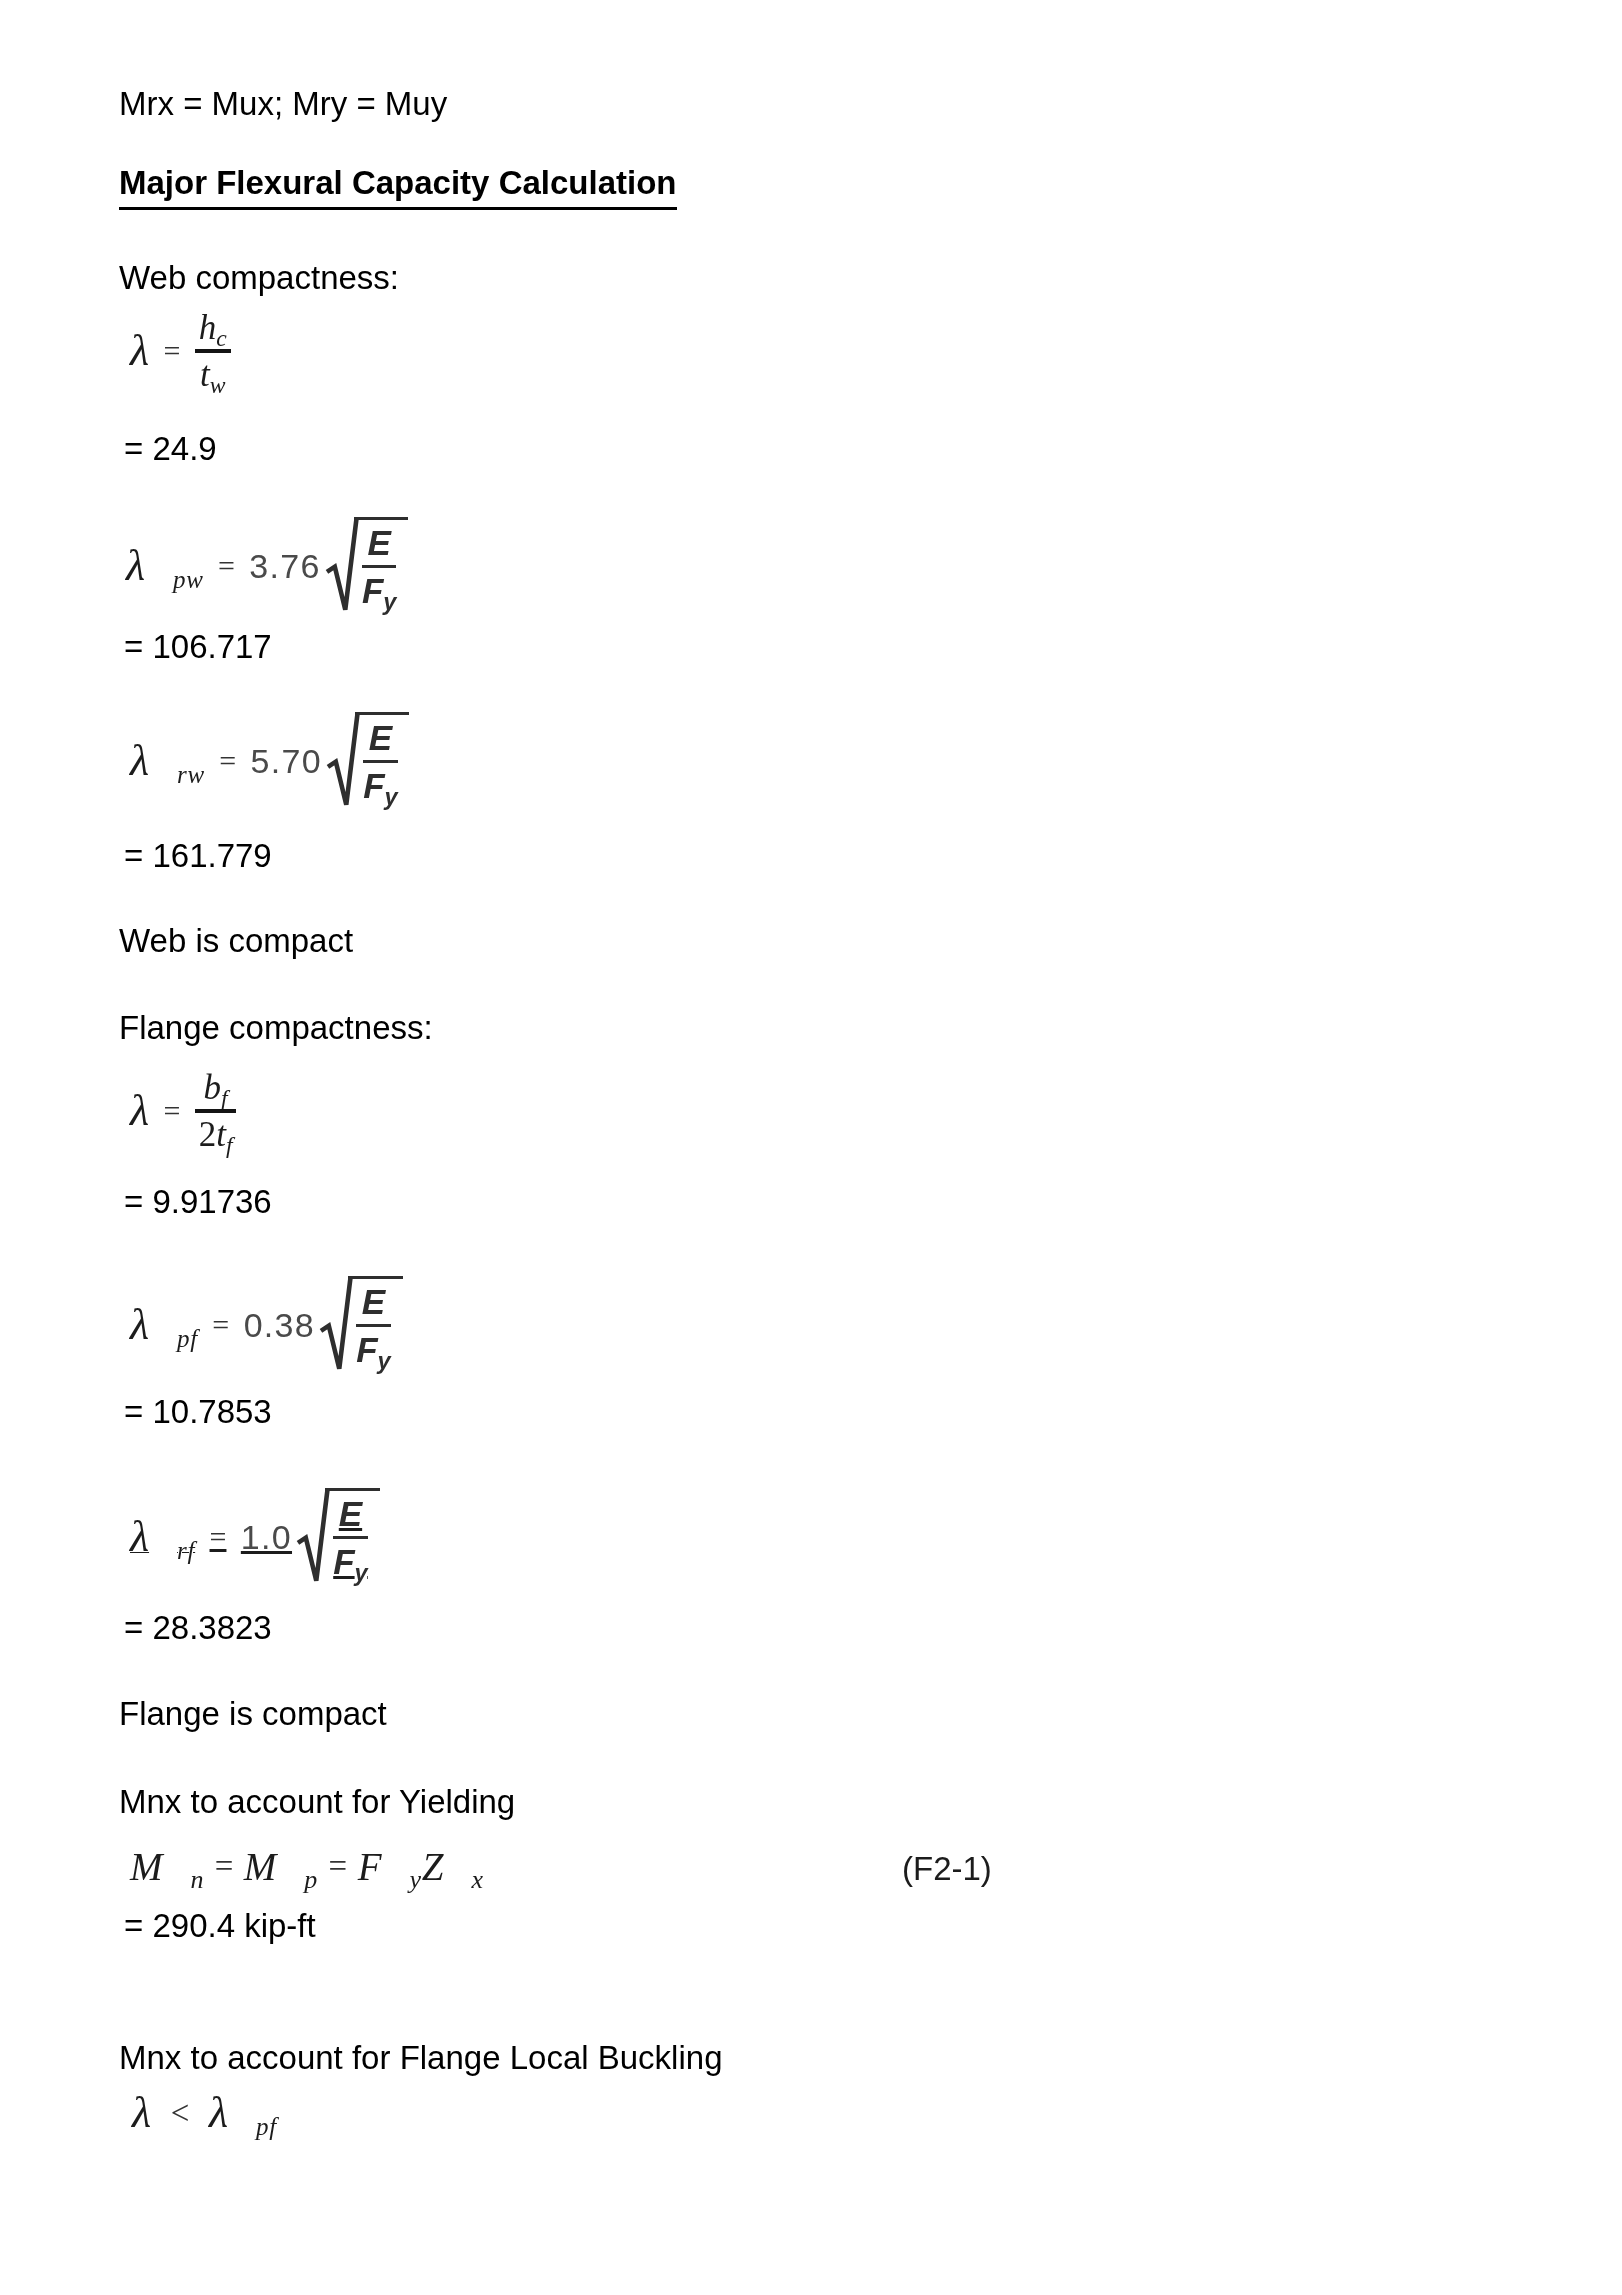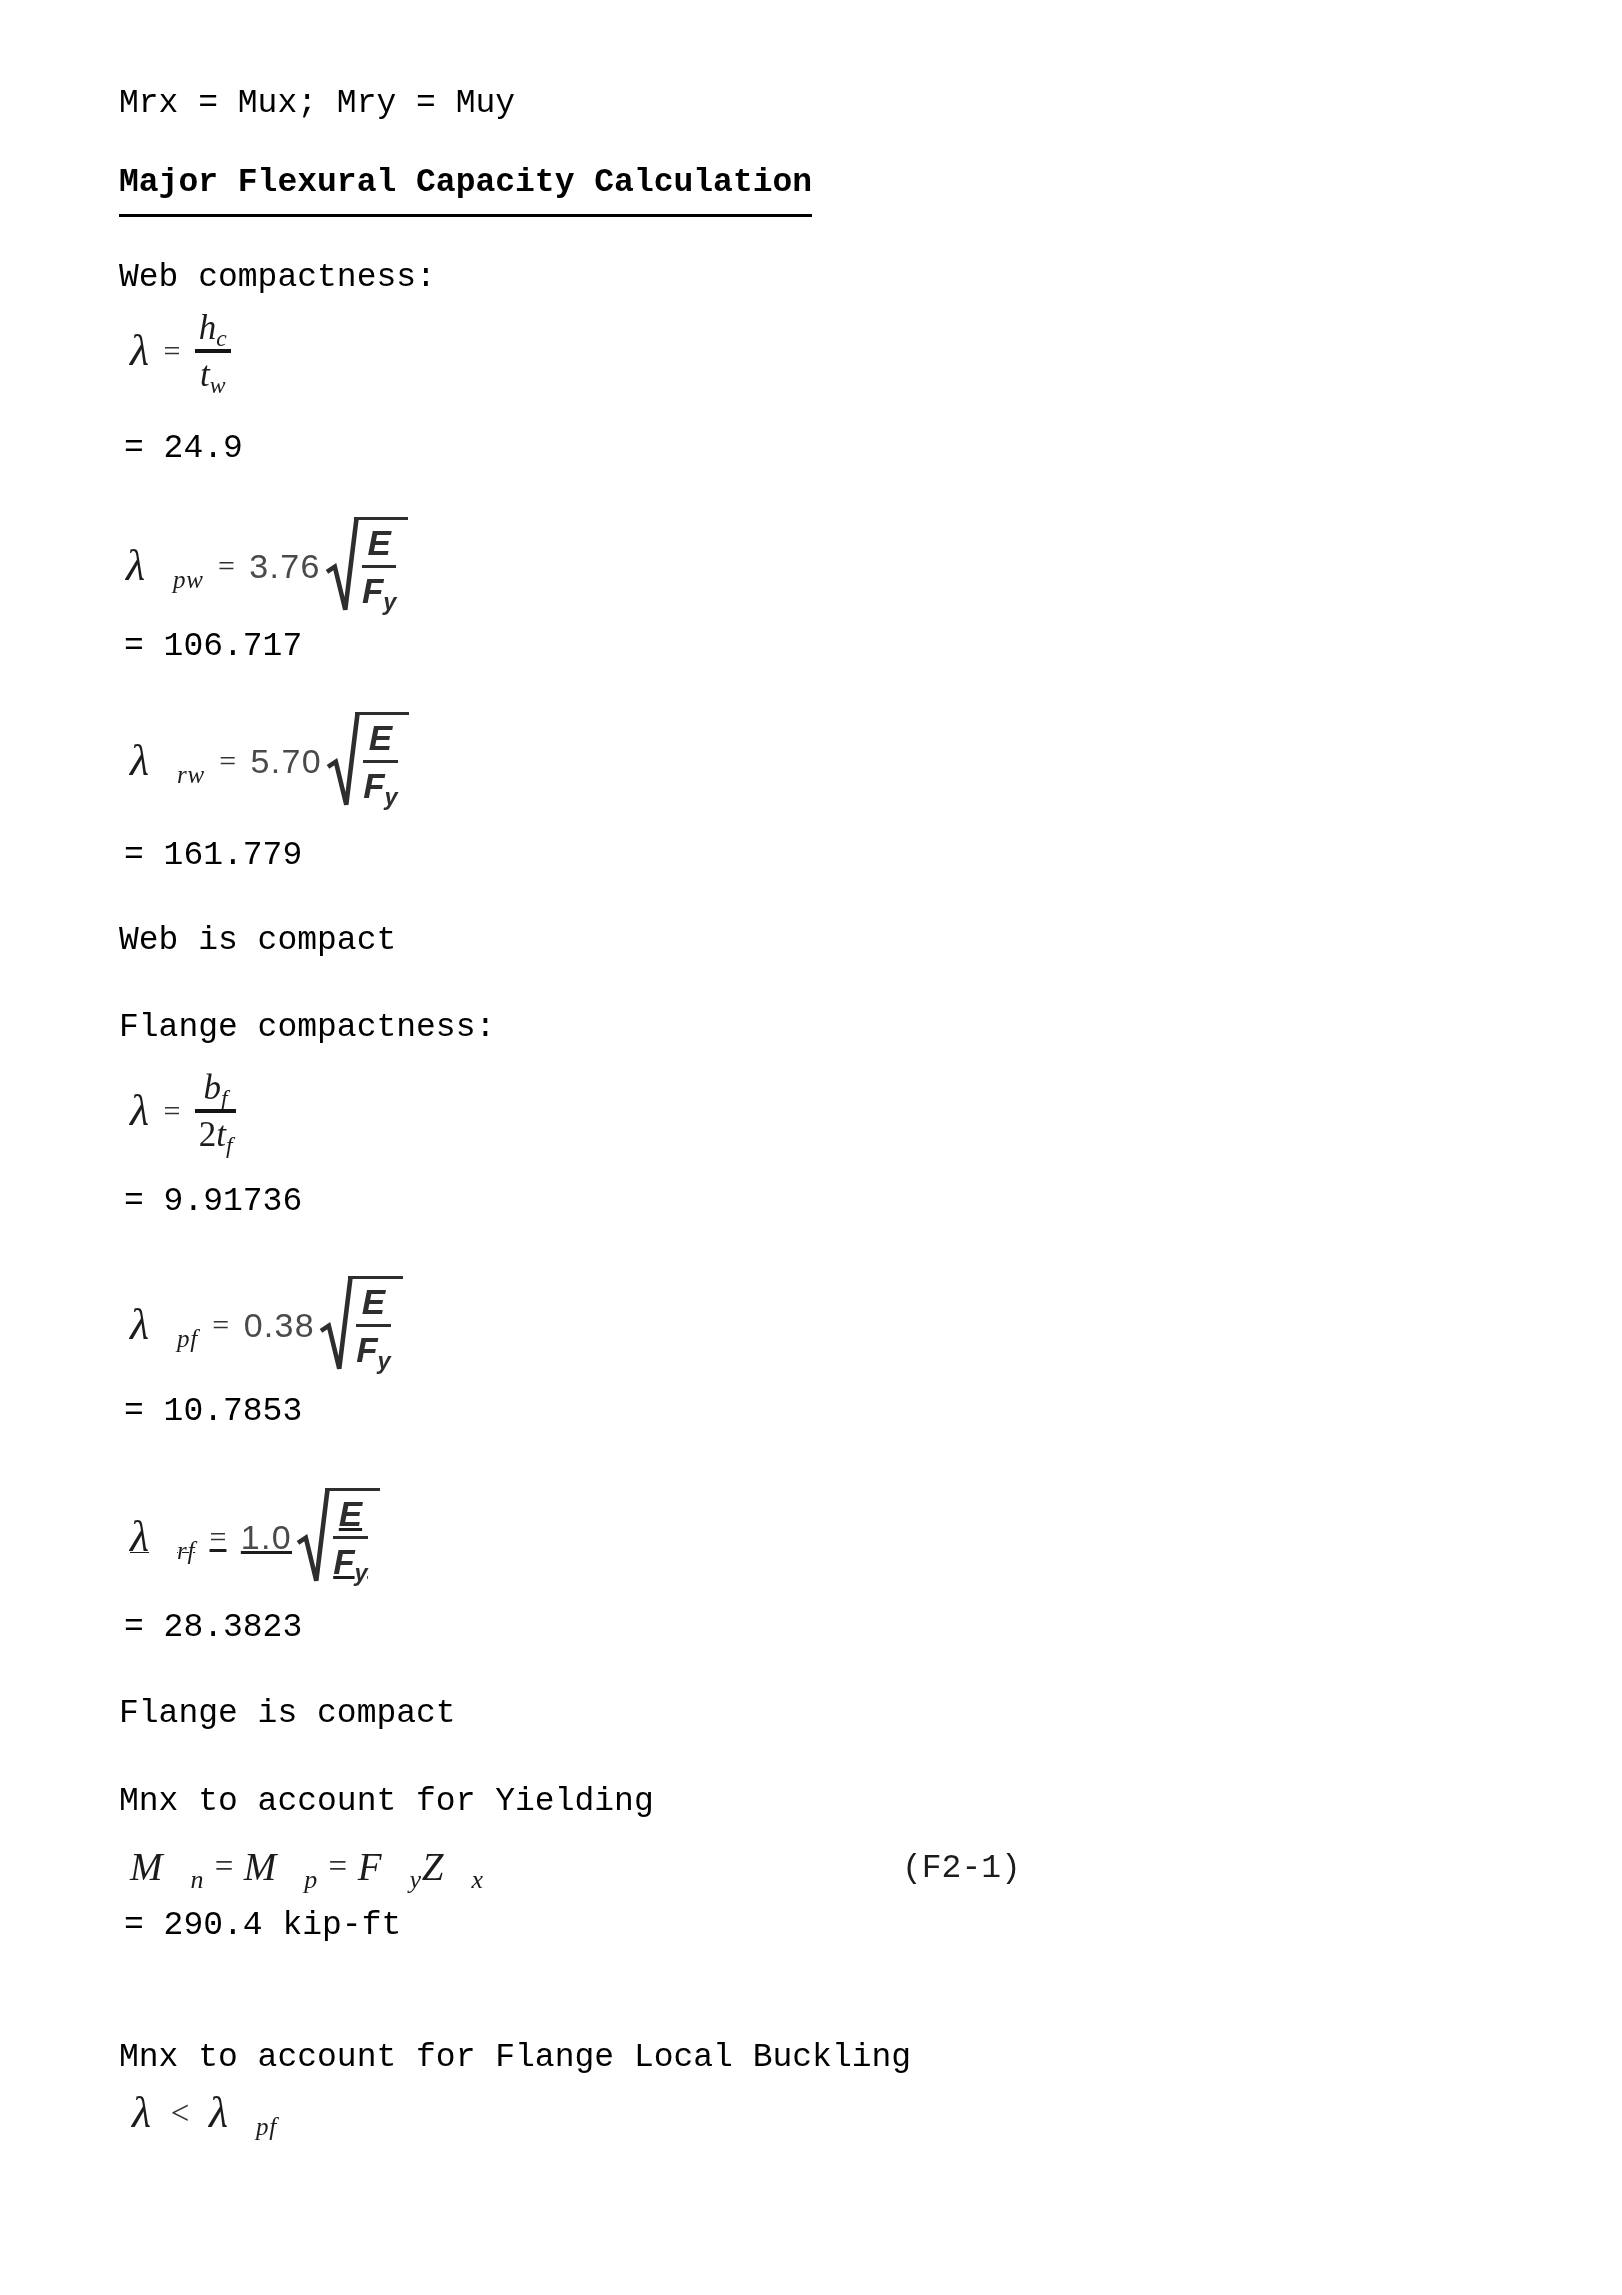--- a/index.html
+++ b/index.html
@@ -6,28 +6,28 @@
   html,body { background:#ffffff; }
   body {
     width:1622px; height:2295px;
     position:relative;
     font-family:"Liberation Serif", serif;
     color:#000;
     overflow:hidden;
   }
   .abs { position:absolute; }
   .body-text {
-    font-family:Liberation Mono, monospace;
+    font-family:Liberation Sans, sans-serif;
     font-size:33px; line-height:1.1; color:#000;
     white-space:nowrap;
   }
   .heading-text {
     font-weight:bold;
     border-bottom:3.3px solid #000;
-    padding-bottom:13px;
+    padding-bottom:6px;
     display:inline-block;
   }
   
   .formula {
     display:flex; align-items:center;
     font-family:"Liberation Serif", serif;
     font-style:italic; color:#1c1c1c;
     white-space:nowrap;
   }
   .f-lambda { font-size:44px; line-height:1; }

